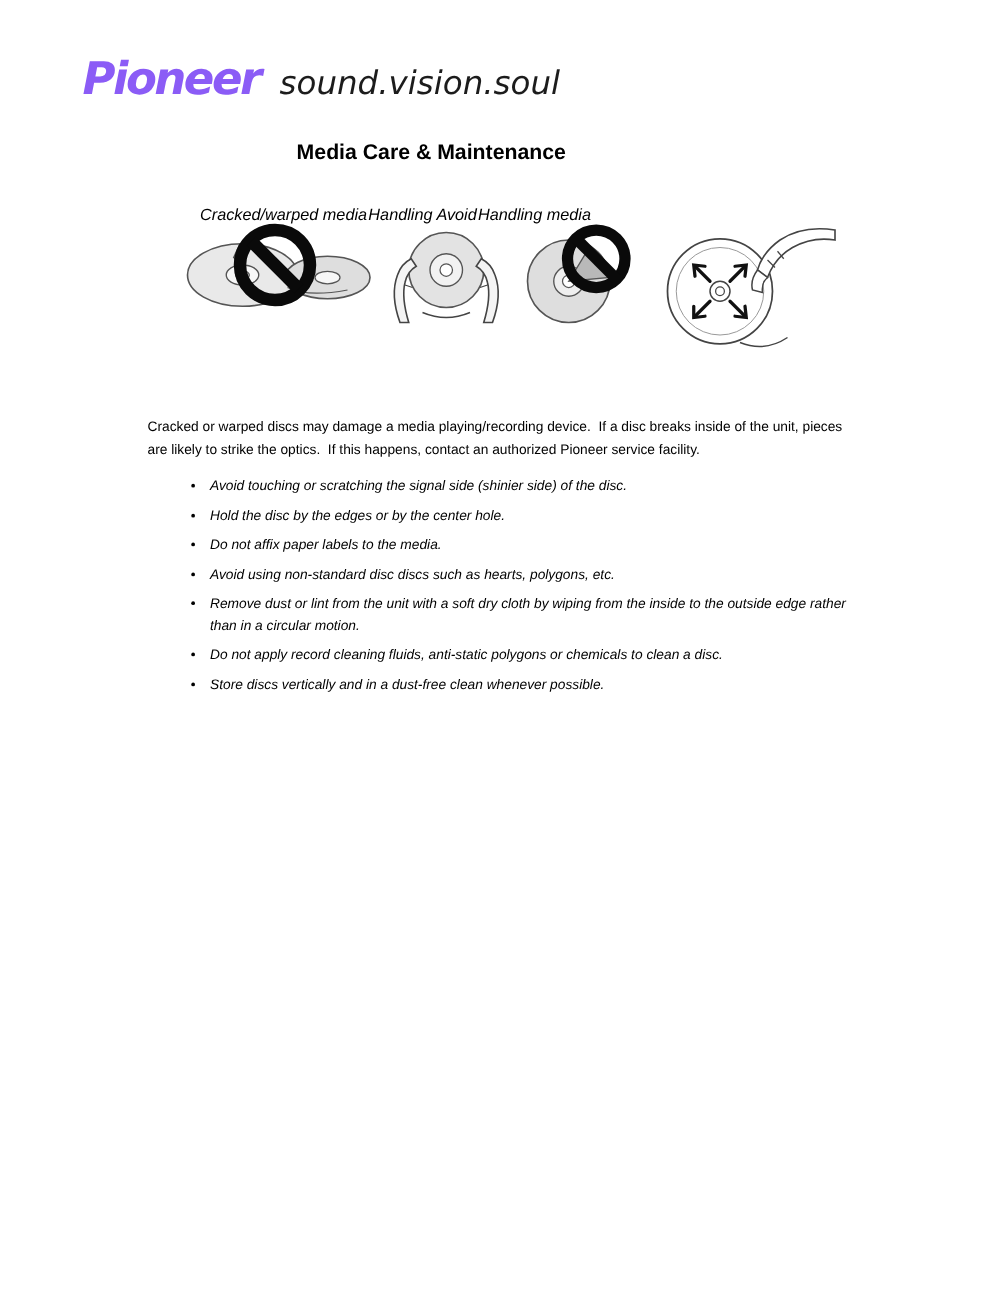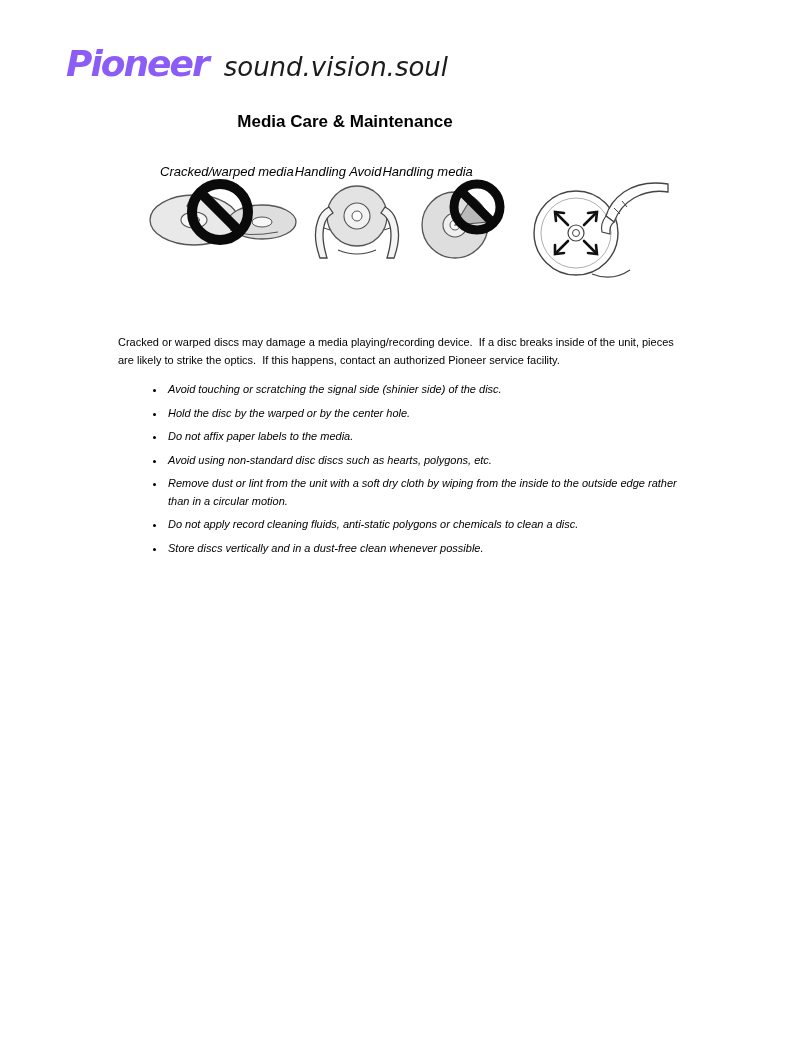--- a/index.html
+++ b/index.html
@@ -177,21 +177,21 @@
         <path d="M70 96 Q90 104 108 92" fill="none" stroke="#444" stroke-width="1.2"></path>
       </g>
     </svg>
 
   </div>
 
   <div class="content">
     <p>Cracked or warped discs may damage a media playing/recording device.  If a disc breaks inside of the unit, pieces are likely to strike the optics.  If this happens, contact an authorized Pioneer service facility.</p>
     <ul>
       <li>Avoid touching or scratching the signal side (shinier side) of the disc.</li>
-      <li>Hold the disc by the warped or by the center hole.</li>
+      <li>Hold the disc by the edges or by the center hole.</li>
       <li>Do not affix paper labels to the media.</li>
       <li>Avoid using non-standard disc discs such as hearts, polygons, etc.</li>
       <li>Remove dust or lint from the unit with a soft dry cloth by wiping from the inside to the outside edge rather than in a circular motion.</li>
       <li>Do not apply record cleaning fluids, anti-static polygons or chemicals to clean a disc.</li>
       <li>Store discs vertically and in a dust-free clean whenever possible.</li>
     </ul>
   </div>
 
 </div>
 

